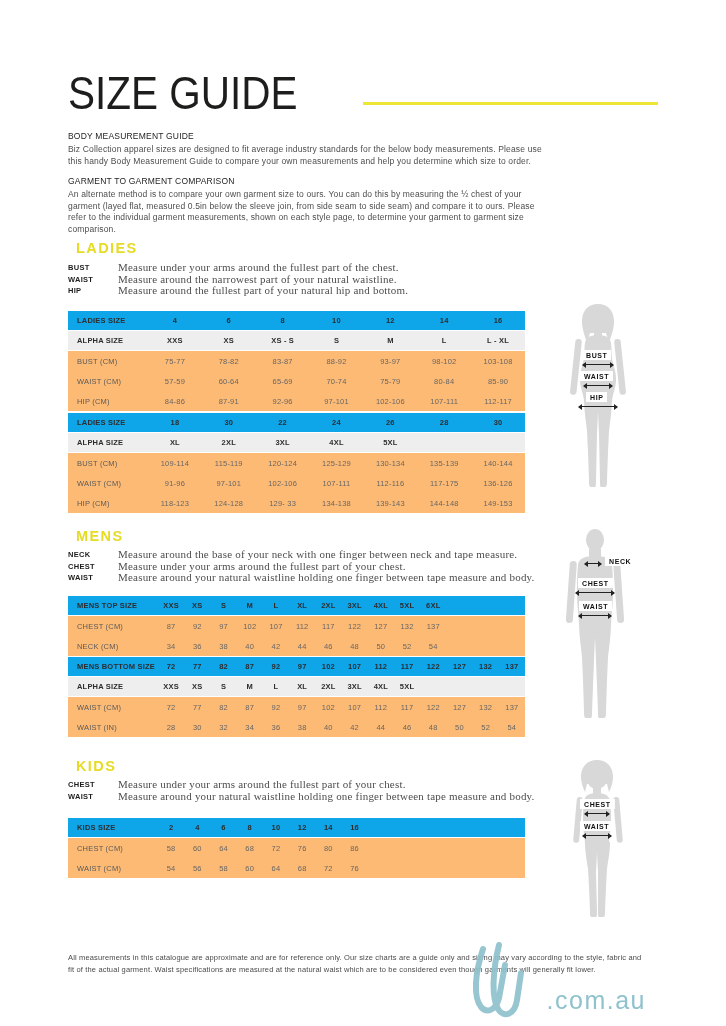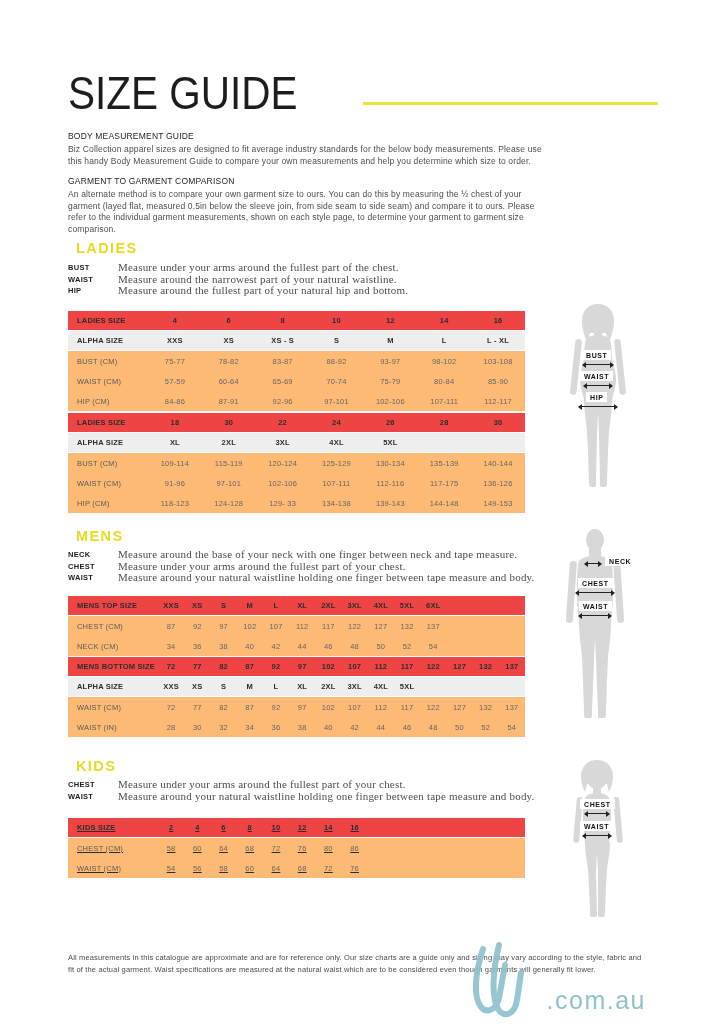--- a/index.html
+++ b/index.html
@@ -24,21 +24,21 @@
   .defs{position:absolute;left:68px;width:480px;}
   .defrow{display:flex;line-height:11.5px;}
   .defterm{width:50px;font-size:7.5px;font-weight:bold;color:#1d1d1b;letter-spacing:.3px;}
   .defdesc{flex:1;font-size:11px;color:#4d4d4d;letter-spacing:.2px;font-family:Liberation Serif, serif;}
 
   
   .tbl{position:absolute;left:68px;width:457px;}
   .trow{display:grid;align-items:center;}
   .t-ladies .trow{grid-template-columns:80px repeat(7,1fr);}
   .t-wide  .trow{grid-template-columns:90px repeat(14,1fr);}
-  .trow.header{background:#ef4444;height:19px;border-bottom:1.5px solid #fff;}
+  .trow.header{background:#0ea5e9;height:19px;border-bottom:1.5px solid #fff;}
   .trow.subheader{background:#EEEEEE;height:19px;border-bottom:1.5px solid #fff;}
   .trow.data{background:#fdba74;height:20px;}
   .tcell{font-size:7.5px;text-align:center;color:#666;letter-spacing:.2px;white-space:nowrap;}
   .trow.header .tcell,.trow.subheader .tcell{font-weight:bold;color:#2d2d2d;}
   .tcell.tlabel{text-align:left;padding-left:9px;}
   .trow.data .tcell.tlabel{color:#5a5a5a;}
 
   
   .fig{position:absolute;}
   .fig svg{position:absolute;left:0;top:0;}
@@ -376,21 +376,21 @@
   <div class="defs" style="top:779px;">
       <div class="defrow">
         <div class="defterm">CHEST</div>
         <div class="defdesc">Measure under your arms around the fullest part of your chest.</div>
       </div>
       <div class="defrow">
         <div class="defterm">WAIST</div>
         <div class="defdesc">Measure around your natural waistline holding one finger between tape measure and body.</div>
       </div>
     </div>
-  <div class="tbl t-wide" style="top:818px;text-decoration:underline;">
+  <div class="tbl t-wide" style="top:818px;">
       <div class="trow header">
         <div class="tcell tlabel">KIDS SIZE</div>
         <div class="tcell">2</div>
         <div class="tcell">4</div>
         <div class="tcell">6</div>
         <div class="tcell">8</div>
         <div class="tcell">10</div>
         <div class="tcell">12</div>
         <div class="tcell">14</div>
         <div class="tcell">16</div>

